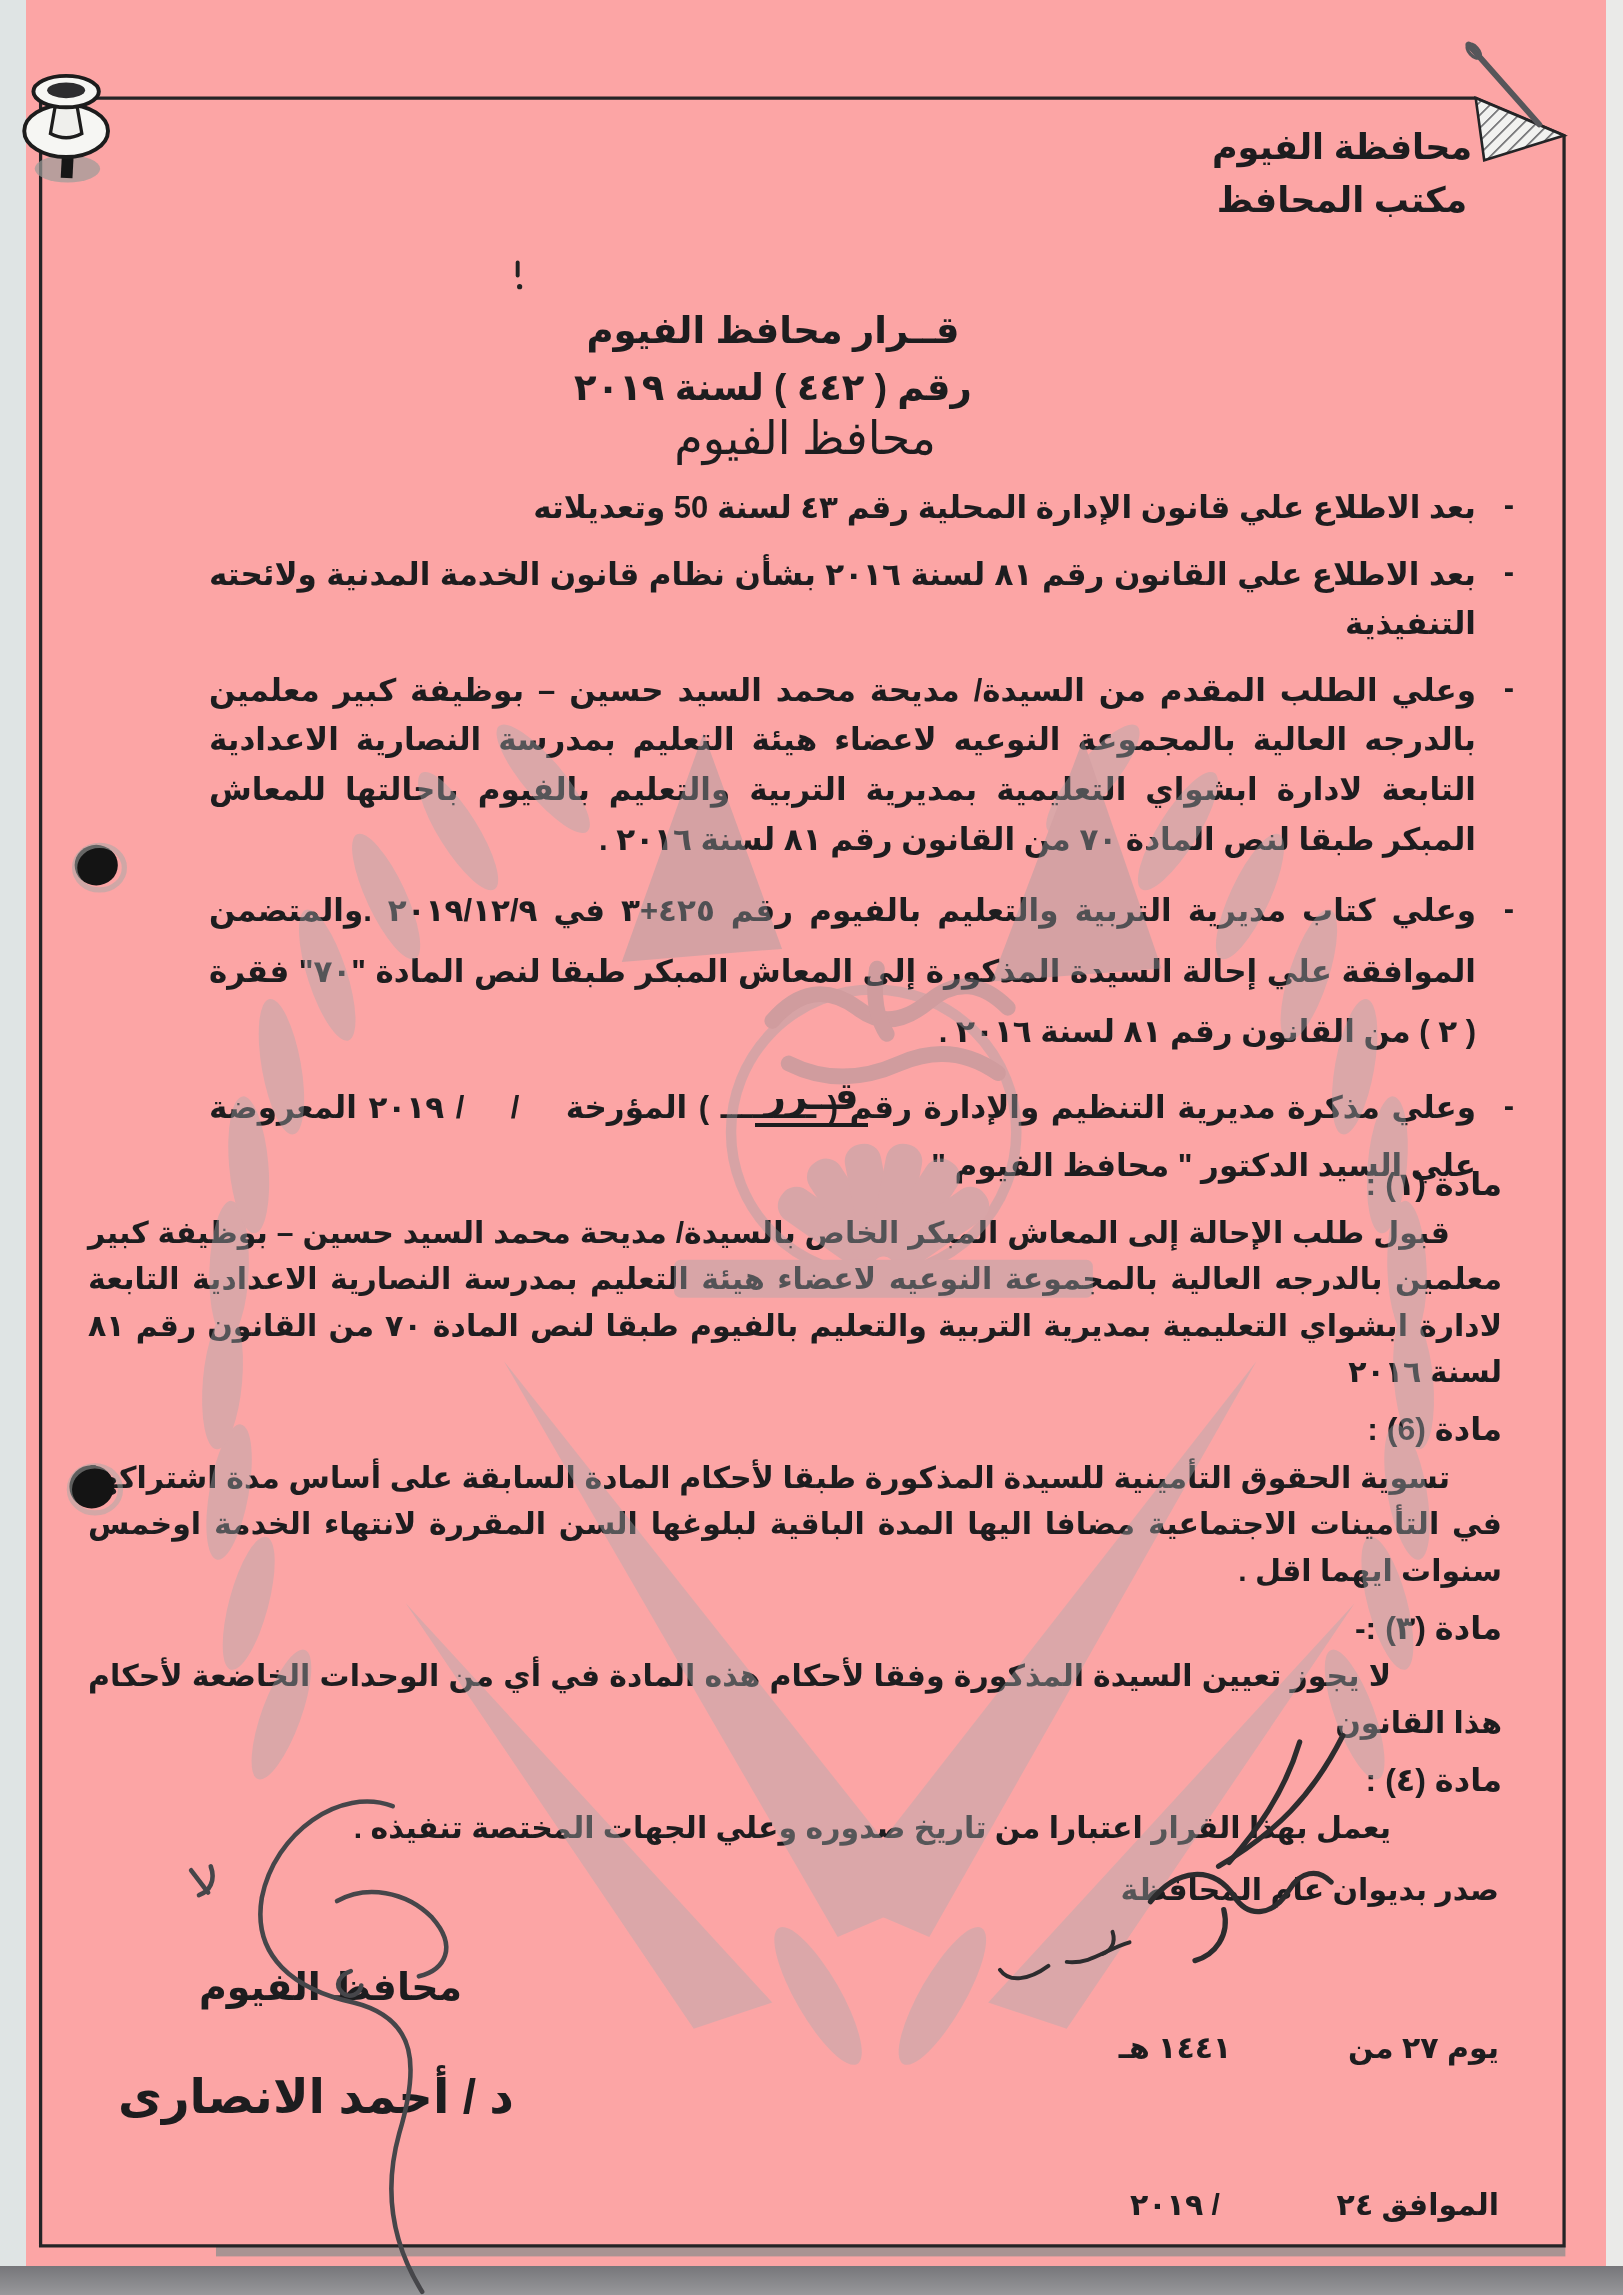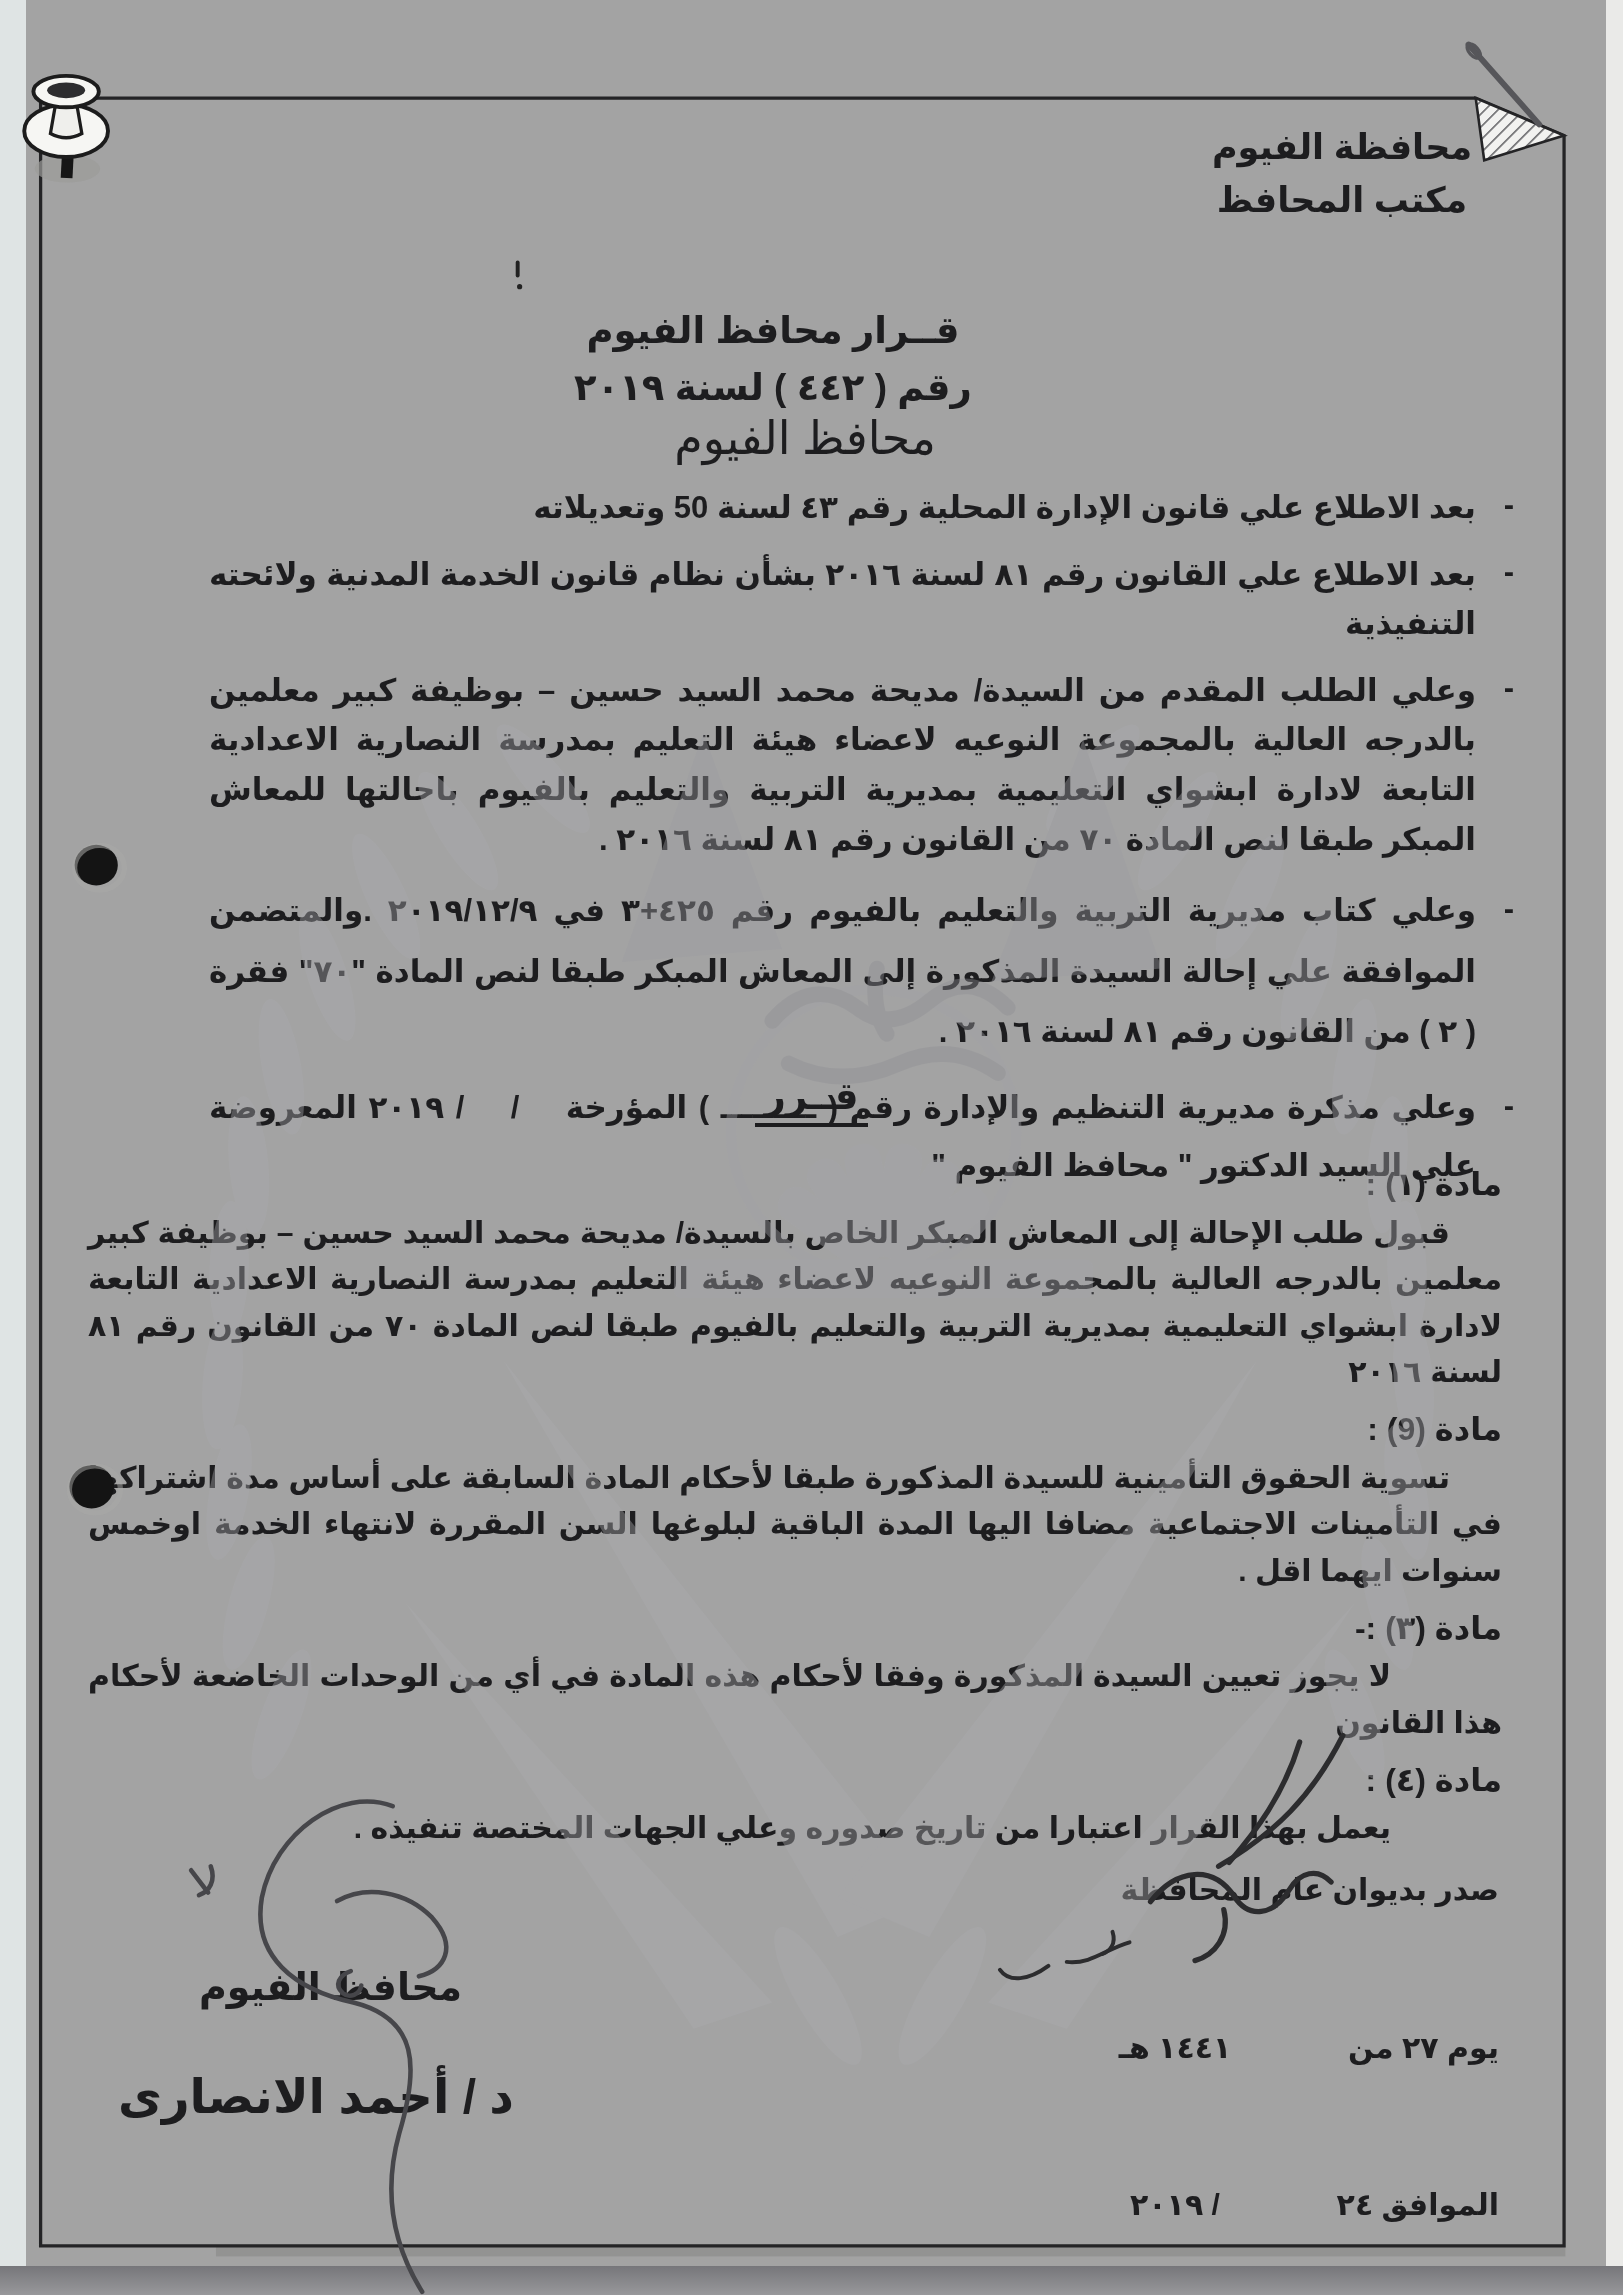--- a/index.html
+++ b/index.html
@@ -1,18 +1,18 @@
 <!DOCTYPE html>
 <html lang="ar" style="font-size:10.5px"><head>
 <meta charset="utf-8">
 <style>
   html,body{margin:0;padding:0;background:#888;}
   .scan{
     position:relative;width:1623px;height:2295px;overflow:hidden;
-    background:#a3a3a3;color:#1d1d1f;
+    background:#fca5a5;color:#1d1d1f;
     font-family:"Liberation Sans","DejaVu Sans",sans-serif;
   }
   .left-strip{position:absolute;left:0;top:0;width:26px;height:100%;background:#dfe4e4;}
   .right-strip{position:absolute;right:0;top:0;width:17px;height:100%;background:#eaeae8;}
   .bottom-band{position:absolute;left:0;bottom:0;width:100%;height:29px;background:linear-gradient(#76767a,#98989b);}
   svg.layer{position:absolute;left:0;top:0;}
   svg.wm{opacity:.40;}
   .frame{z-index:1;}
   .wm{z-index:2;}
   .txtlayer{z-index:3;}
@@ -181,21 +181,21 @@
       </li>
     </ul>
 
     <div class="abs decree">
       <span>قــرر</span>
     </div>
 
     <div class="abs articles">
       <div class="art-label">مادة (١) :</div>
       <div class="art-text">قبول طلب الإحالة إلى المعاش المبكر الخاص بالسيدة/ مديحة محمد السيد حسين – بوظيفة كبير معلمين بالدرجه العالية بالمجموعة النوعيه لاعضاء هيئة التعليم بمدرسة النصارية الاعدادية التابعة لادارة ابشواي التعليمية بمديرية التربية والتعليم بالفيوم طبقا لنص المادة ٧٠ من القانون رقم ٨١ لسنة ٢٠١٦</div>
-      <div class="art-label">مادة (9) :</div>
+      <div class="art-label">مادة (6) :</div>
       <div class="art-text">تسوية الحقوق التأمينية للسيدة المذكورة طبقا لأحكام المادة السابقة على أساس مدة اشتراكها في التأمينات الاجتماعية مضافا اليها المدة الباقية لبلوغها السن المقررة لانتهاء الخدمة اوخمس سنوات ايهما اقل .</div>
       <div class="art-label">مادة (٣) :-</div>
       <div class="art-text single">لا يجوز تعيين السيدة المذكورة وفقا لأحكام هذه المادة في أي من الوحدات الخاضعة لأحكام هذا القانون</div>
       <div class="art-label">مادة (٤) :</div>
       <div class="art-text single">يعمل بهذا القرار اعتبارا من تاريخ صدوره وعلي الجهات المختصة تنفيذه .</div>
     </div>
 
     <div class="abs issued">
       <div>صدر بديوان عام المحافظة</div>
       <div>يوم ٢٧ من              ١٤٤١ هـ</div>

